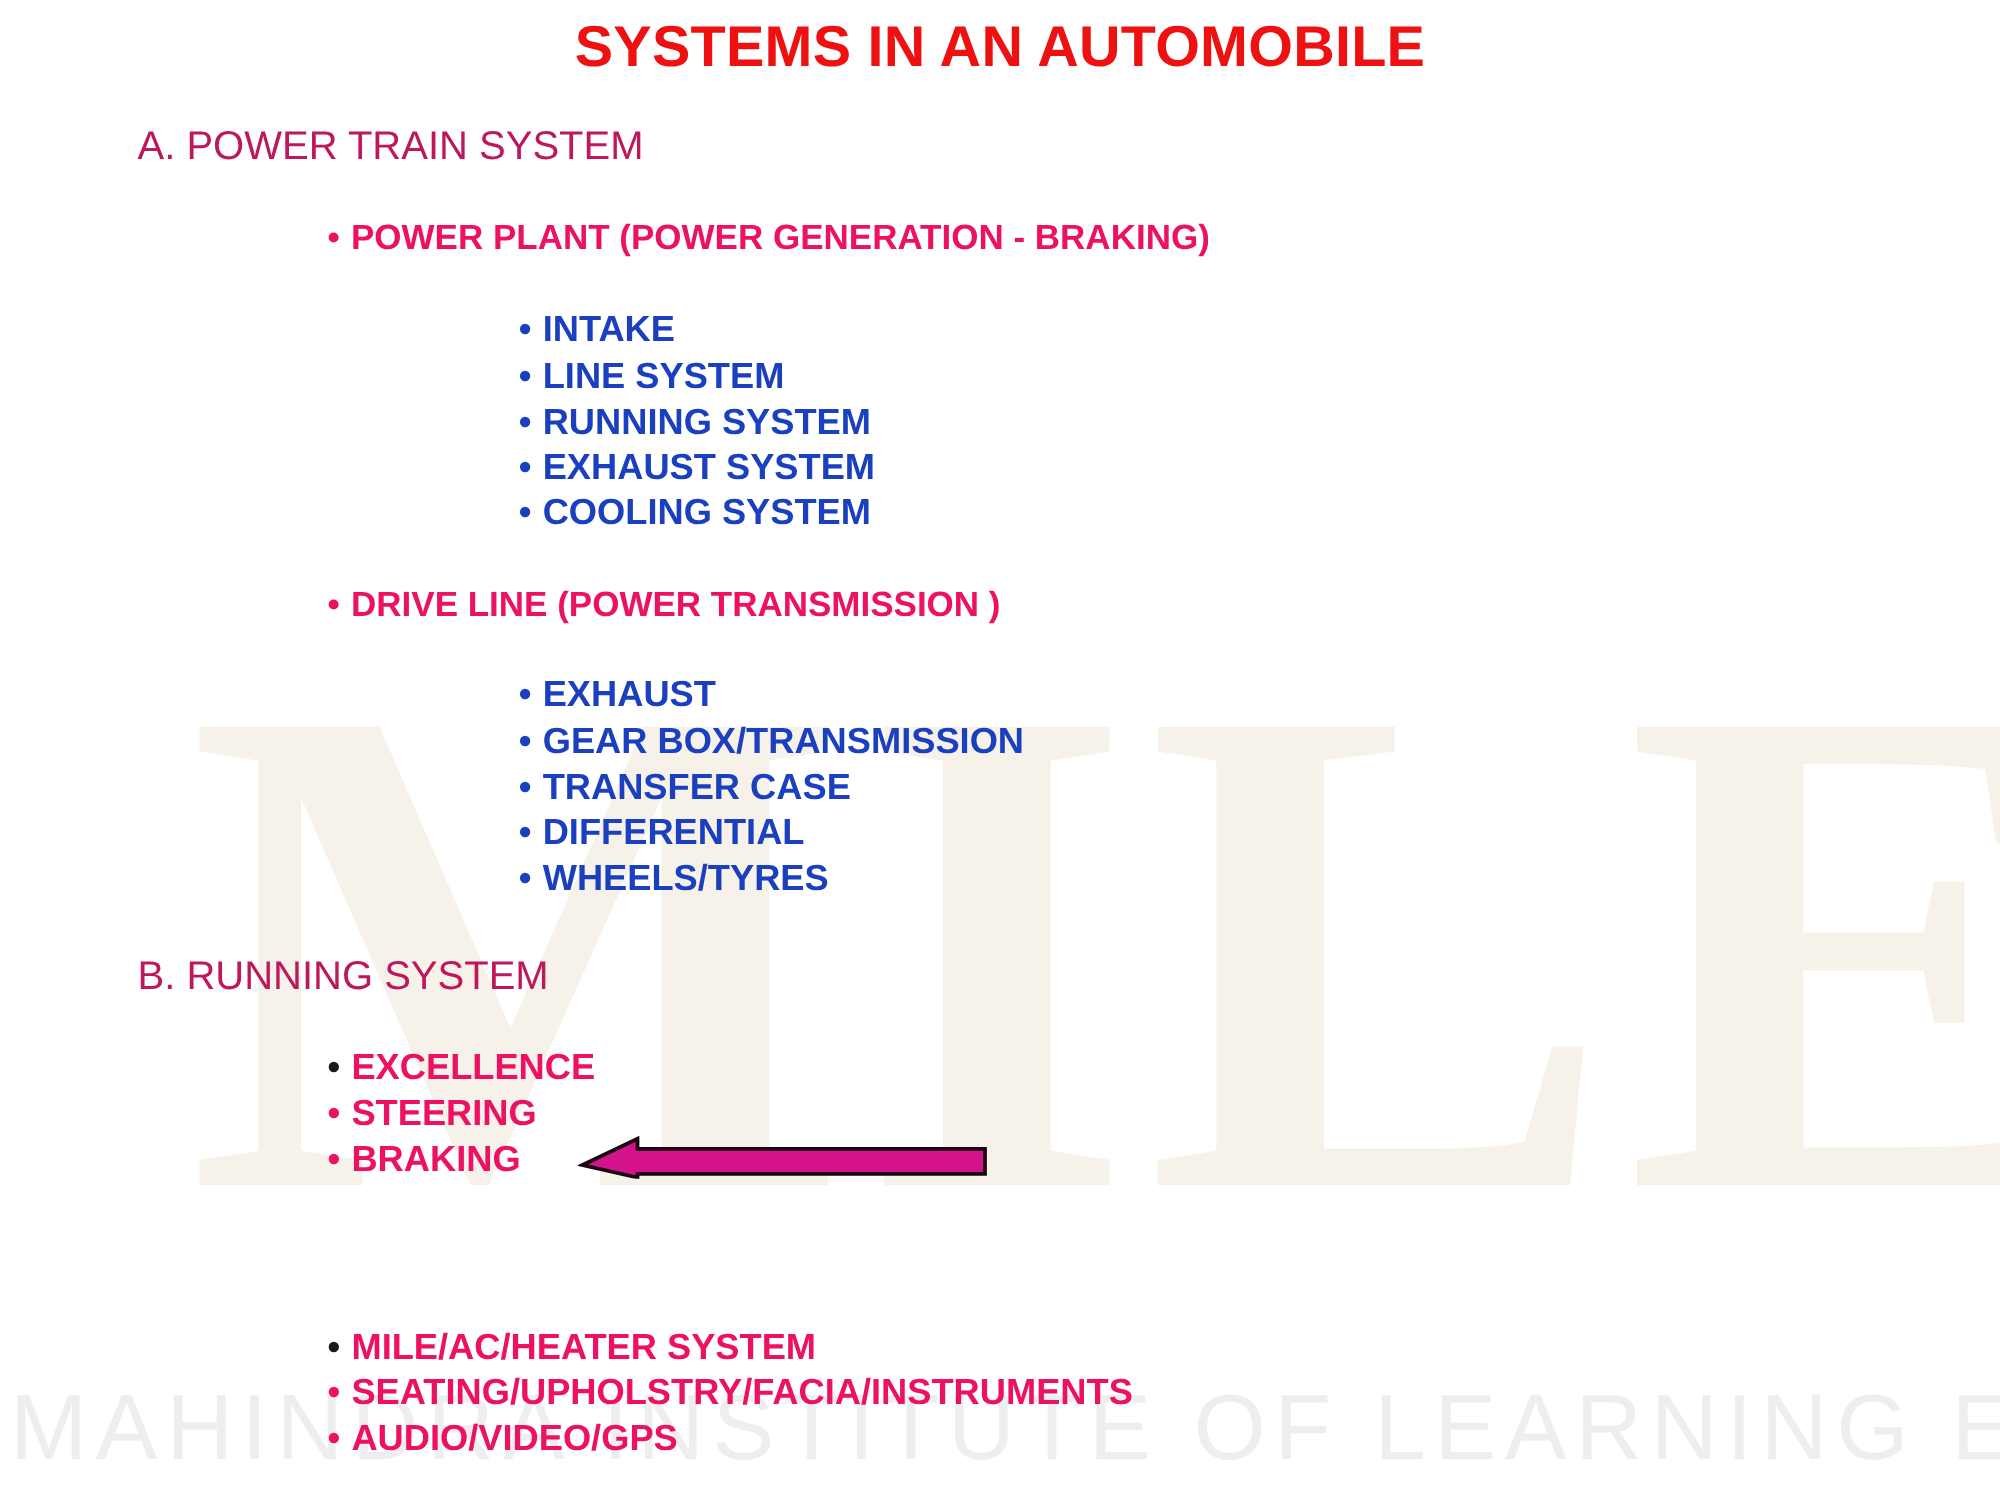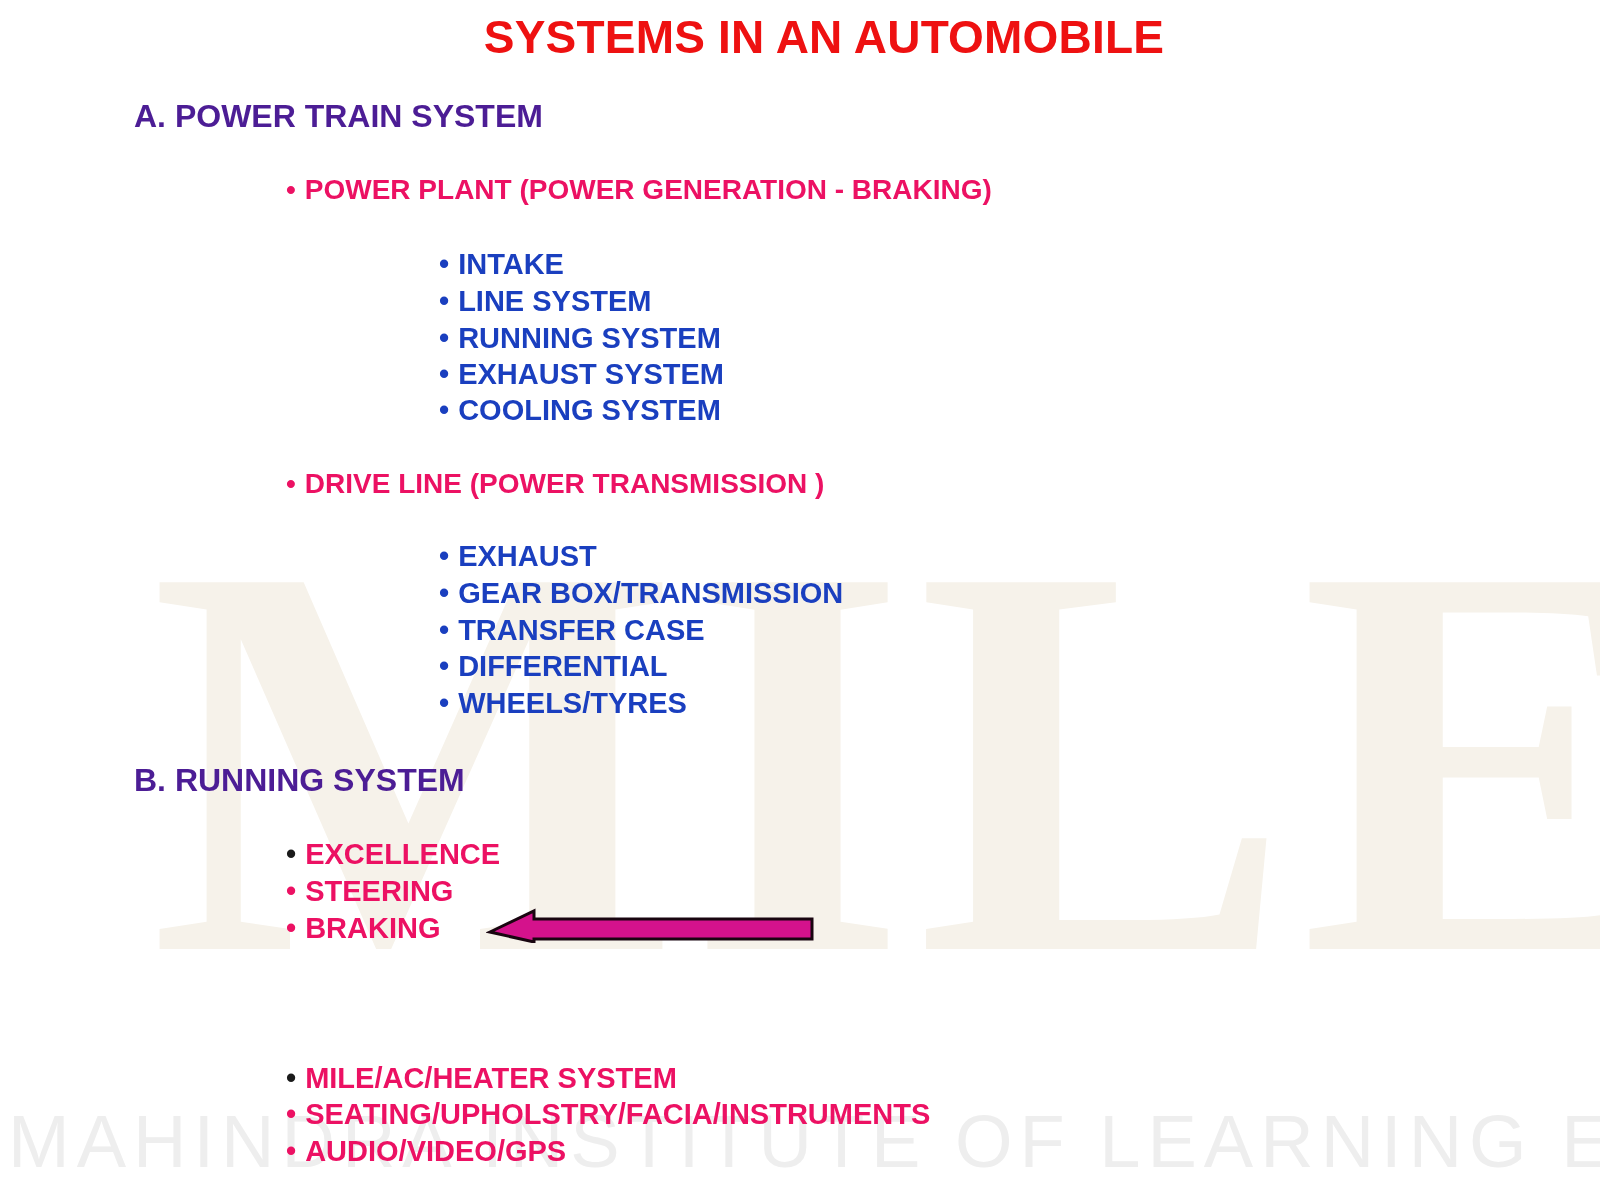--- a/index.html
+++ b/index.html
@@ -52,40 +52,39 @@
     color: #eeeeee;
     white-space: nowrap;
     user-select: none;
   }
 
   
   #slide {
     position: absolute;
     inset: 0;
     z-index: 2;
-    margin-left: 24px;
   }
 
   #slide-title {
     position: absolute;
     left: 0;
     top: 10px;
     width: 1600px;
     text-align: center;
     font-size: 46px;
     font-weight: bold;
     letter-spacing: 0.2px;
     color: #ee1111;
   }
 
   .section-heading {
     position: absolute;
     font-size: 32px;
-    font-weight: bold;
-    color: #4c1d95;
+    font-weight: normal;
+    color: #be185d;
     white-space: nowrap;
   }
 
   .bullet-line {
     position: absolute;
     font-weight: bold;
     white-space: nowrap;
     display: flex;
     align-items: baseline;
   }

